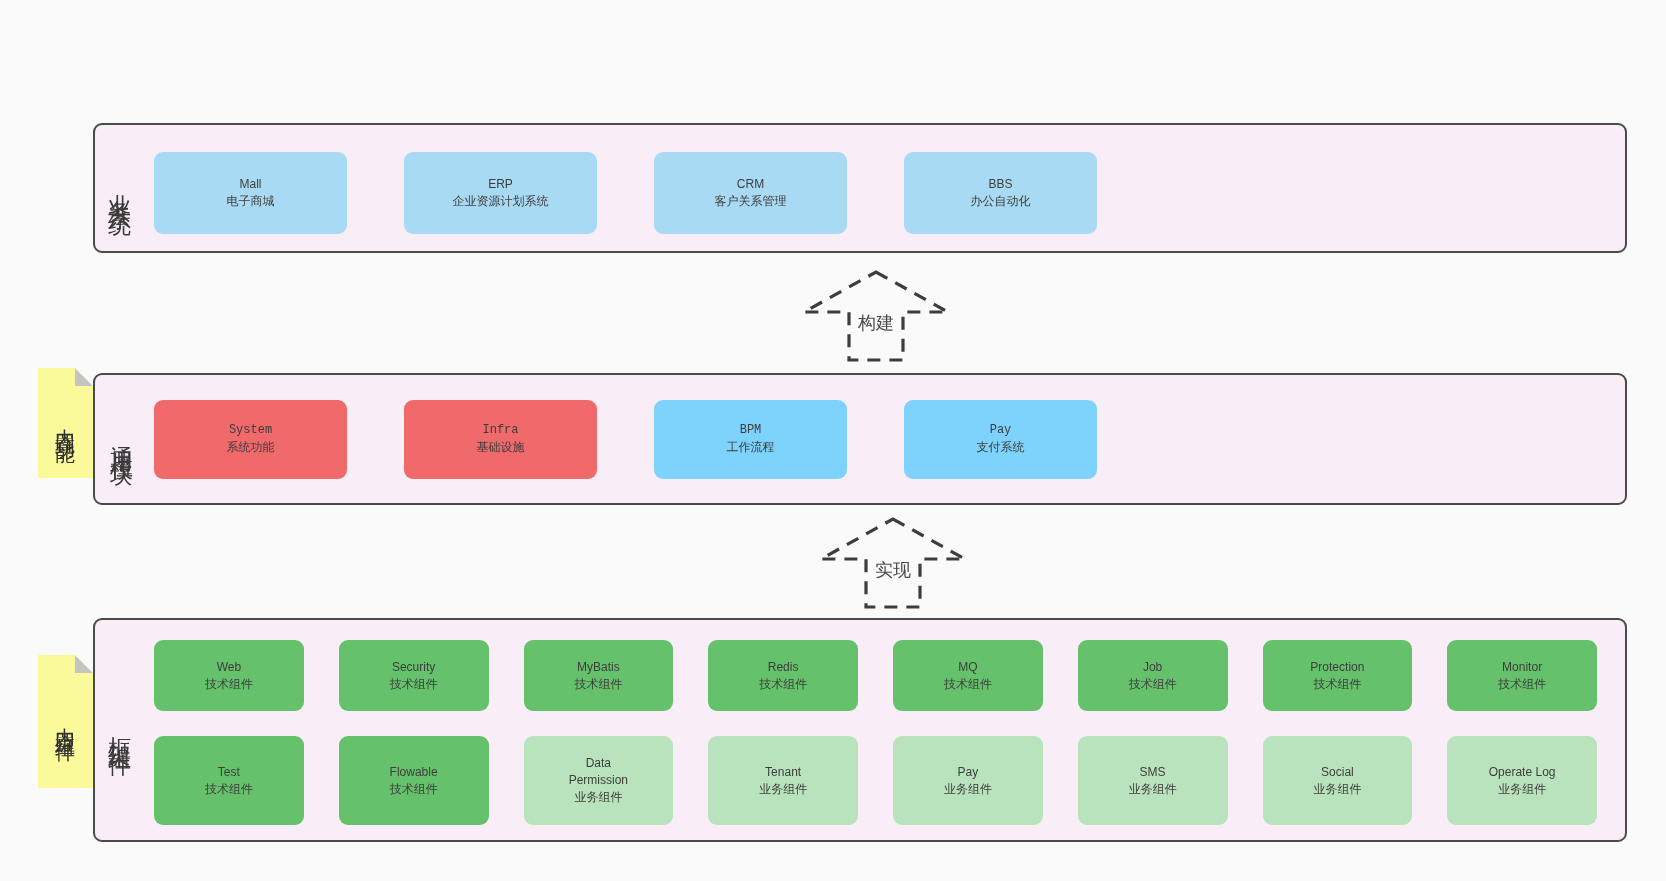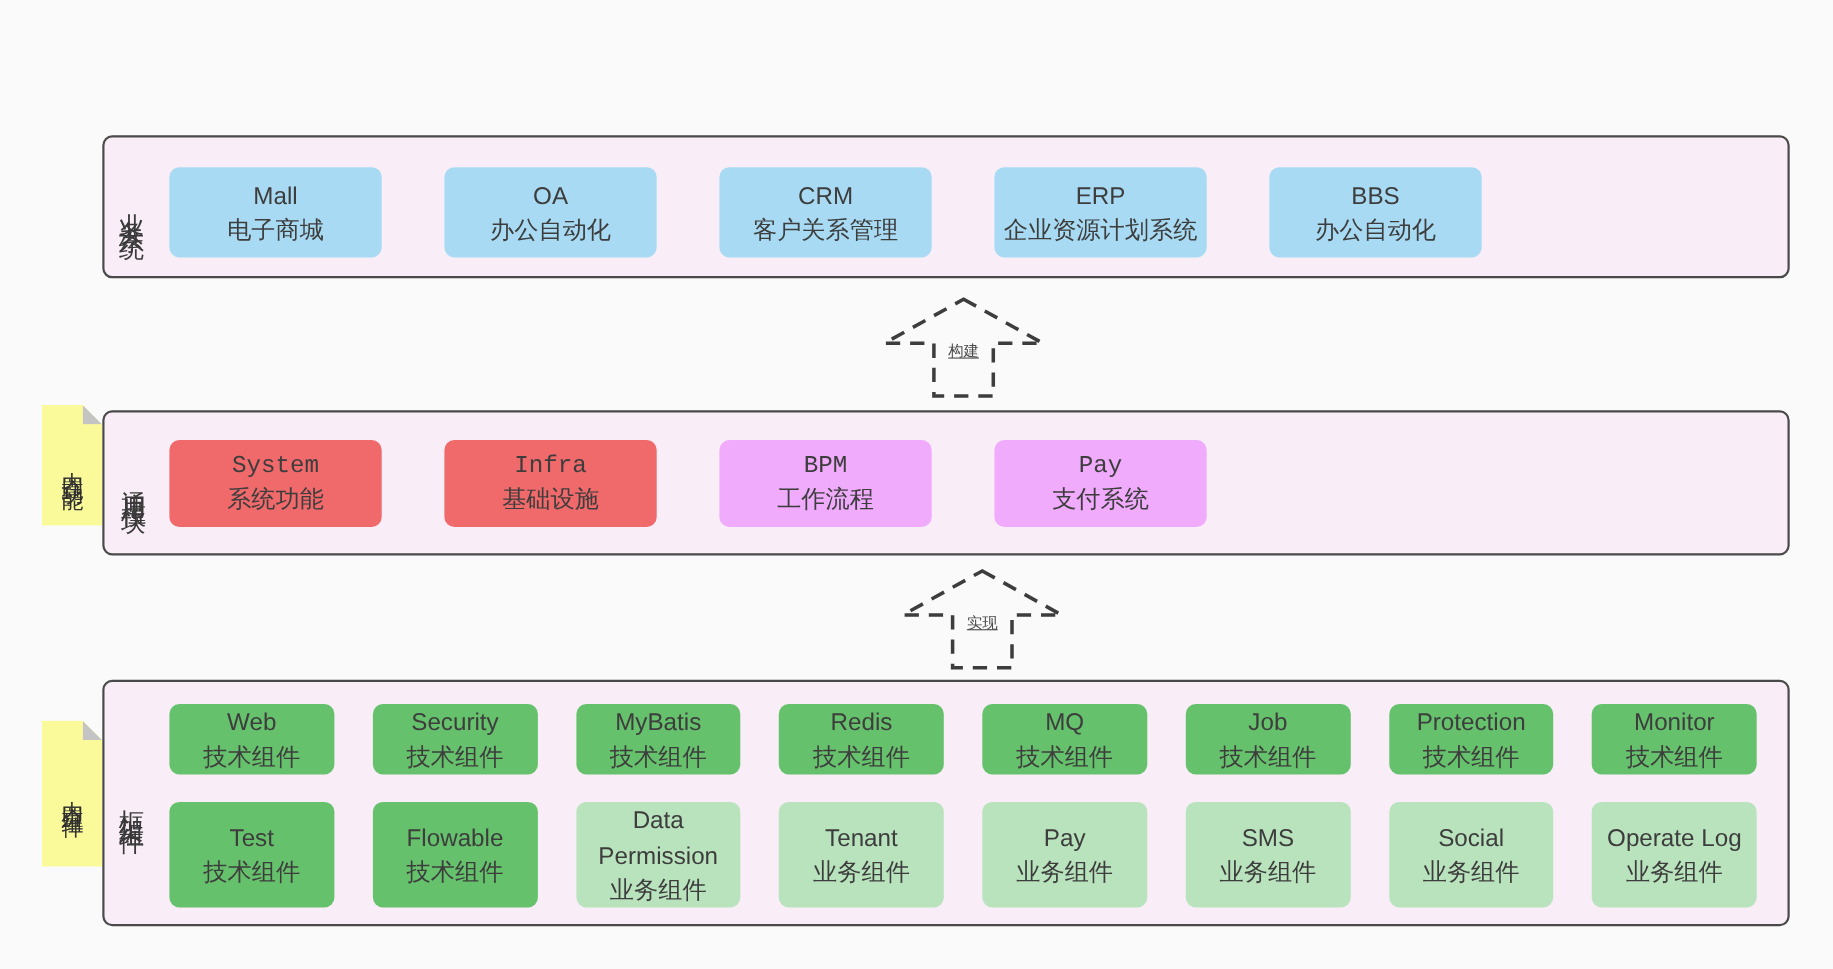--- a/index.html
+++ b/index.html
@@ -30,26 +30,26 @@
   }
   .grid-6{grid-template-columns:repeat(6,1fr);column-gap:57px;}
   .grid-8{grid-template-columns:repeat(8,1fr);column-gap:35px;row-gap:25px;}
   #layer-business .grid{top:27px;height:82px;}
   #layer-modules .grid{top:25px;height:79px;}
   #layer-components .grid{top:20px;height:185px;}
 
   .box{
     border-radius:9px;
     display:flex;flex-direction:column;align-items:center;justify-content:center;
-    text-align:center;font-size:22px;line-height:1.42;color:#3d3d3d;
+    text-align:center;font-size:12px;line-height:1.42;color:#3d3d3d;
   }
   .box span{white-space:pre-line;}
   .box-blue{background:#a8dbf3;}
   .box-red{background:#f0696b;}
-  .box-pink{background:#f0abfc;}
+  .box-pink{background:#7dd3fc;}
   .box-green{background:#66c16c;}
   .box-green-light{background:#b9e3bd;}
 
   .sticky-note{
     position:absolute;left:38px;width:55px;z-index:2;
     background:#fafa9b;
     clip-path:polygon(0 0,calc(100% - 18px) 0,100% 18px,100% 100%,0 100%);
     display:flex;align-items:center;justify-content:center;
   }
   .sticky-note::before{
@@ -63,46 +63,41 @@
     writing-mode:vertical-rl;text-orientation:upright;
     font-size:20px;letter-spacing:5px;line-height:1;color:#2f2f2f;
   }
 
   .arrow{position:absolute;width:160px;height:100px;z-index:1;}
   #arrow-build{left:796px;top:266px;}
   #arrow-implement{left:813px;top:513px;}
   .arrow svg{position:absolute;left:0;top:0;}
   .arrow-label{
     position:absolute;left:50%;top:44px;transform:translateX(-50%);
-    background:#fafafa;padding:1px 4px;font-size:14px;color:#4a4a4a;
+    background:#fafafa;padding:1px 4px;font-size:18px;color:#4a4a4a;
     white-space:nowrap;
-    text-decoration:underline;
   }
 </style>
 </head>
 <body>
 
 <div class="container" id="layer-business">
   <div class="layer-title">业务系统</div>
   <div class="grid grid-6">
     <div class="box box-blue">
       <span>Mall</span>
       <span>电子商城</span>
     </div>
     <div class="box box-blue">
-      <span>OA</span>
-      <span>办公自动化</span>
+      <span>ERP</span>
+      <span>企业资源计划系统</span>
     </div>
     <div class="box box-blue">
       <span>CRM</span>
       <span>客户关系管理</span>
-    </div>
-    <div class="box box-blue">
-      <span>ERP</span>
-      <span>企业资源计划系统</span>
     </div>
     <div class="box box-blue">
       <span>BBS</span>
       <span>办公自动化</span>
     </div>
   </div>
 </div>
 
 <div class="arrow" id="arrow-build">
   <svg width="160" height="100" viewBox="0 0 160 100">

